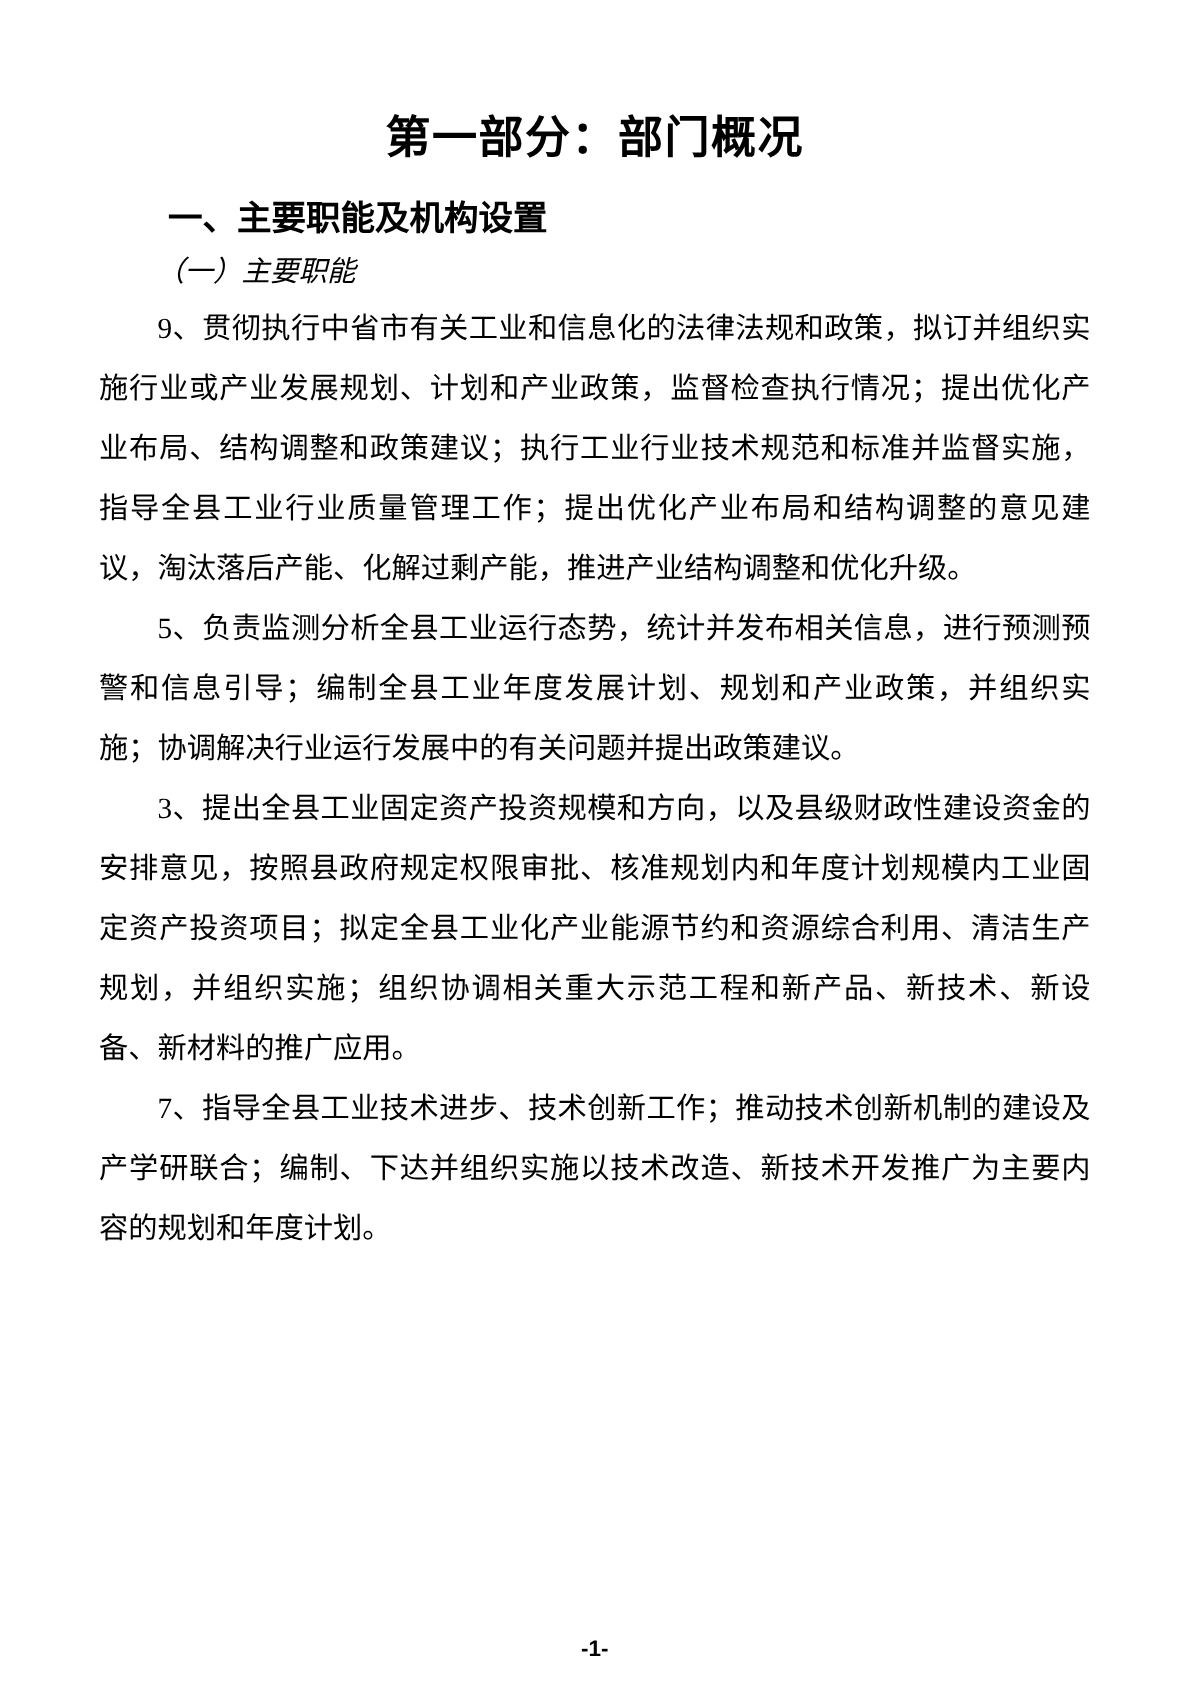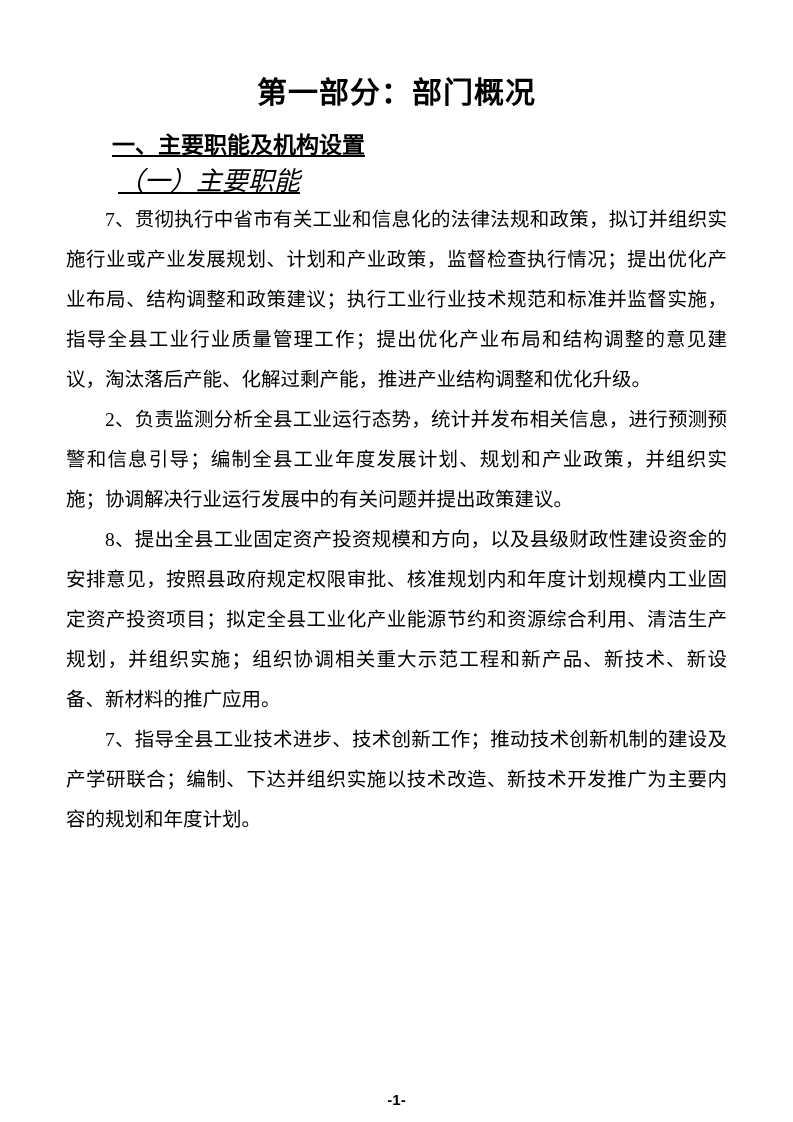--- a/index.html
+++ b/index.html
@@ -28,31 +28,29 @@
     text-align: center;
     letter-spacing: 1px;
   }
   .section-heading {
     margin: 16px 0 0 0;
     font-family: "Liberation Sans", sans-serif;
     font-size: 23px;
     font-weight: bold;
     line-height: 30px;
     text-indent: 2em;
-    text-decoration: underline;
   }
   .subsection-heading {
     margin: 7px 0 0 0;
     font-family: "Liberation Serif", serif;
-    font-size: 26px;
+    font-size: 19px;
     font-weight: normal;
     font-style: italic;
     line-height: 30px;
     text-indent: 2em;
-    text-decoration: underline;
   }
   .doc-body {
     margin-top: 3px;
   }
   .doc-body p {
     margin: 0;
     font-family: "Liberation Serif", serif;
     font-size: 19.5px;
     line-height: 40px;
     text-align: justify;
@@ -76,21 +74,21 @@
 
 <div class="page">
 
   <h1 class="doc-title">第一部分：部门概况</h1>
 
   <h2 class="section-heading">一、主要职能及机构设置</h2>
 
   <h3 class="subsection-heading">（一）主要职能</h3>
 
   <div class="doc-body">
-    <p>7、贯彻执行中省市有关工业和信息化的法律法规和政策，拟订并组织实施行业或产业发展规划、计划和产业政策，监督检查执行情况；提出优化产业布局、结构调整和政策建议；执行工业行业技术规范和标准并监督实施，指导全县工业行业质量管理工作；提出优化产业布局和结构调整的意见建议，淘汰落后产能、化解过剩产能，推进产业结构调整和优化升级。</p>
-    <p>2、负责监测分析全县工业运行态势，统计并发布相关信息，进行预测预警和信息引导；编制全县工业年度发展计划、规划和产业政策，并组织实施；协调解决行业运行发展中的有关问题并提出政策建议。</p>
-    <p>8、提出全县工业固定资产投资规模和方向，以及县级财政性建设资金的安排意见，按照县政府规定权限审批、核准规划内和年度计划规模内工业固定资产投资项目；拟定全县工业化产业能源节约和资源综合利用、清洁生产规划，并组织实施；组织协调相关重大示范工程和新产品、新技术、新设备、新材料的推广应用。</p>
+    <p>9、贯彻执行中省市有关工业和信息化的法律法规和政策，拟订并组织实施行业或产业发展规划、计划和产业政策，监督检查执行情况；提出优化产业布局、结构调整和政策建议；执行工业行业技术规范和标准并监督实施，指导全县工业行业质量管理工作；提出优化产业布局和结构调整的意见建议，淘汰落后产能、化解过剩产能，推进产业结构调整和优化升级。</p>
+    <p>5、负责监测分析全县工业运行态势，统计并发布相关信息，进行预测预警和信息引导；编制全县工业年度发展计划、规划和产业政策，并组织实施；协调解决行业运行发展中的有关问题并提出政策建议。</p>
+    <p>3、提出全县工业固定资产投资规模和方向，以及县级财政性建设资金的安排意见，按照县政府规定权限审批、核准规划内和年度计划规模内工业固定资产投资项目；拟定全县工业化产业能源节约和资源综合利用、清洁生产规划，并组织实施；组织协调相关重大示范工程和新产品、新技术、新设备、新材料的推广应用。</p>
     <p>7、指导全县工业技术进步、技术创新工作；推动技术创新机制的建设及产学研联合；编制、下达并组织实施以技术改造、新技术开发推广为主要内容的规划和年度计划。</p>
   </div>
 
   <div class="page-number">-1-</div>
 
 </div>
 
 </body></html>

